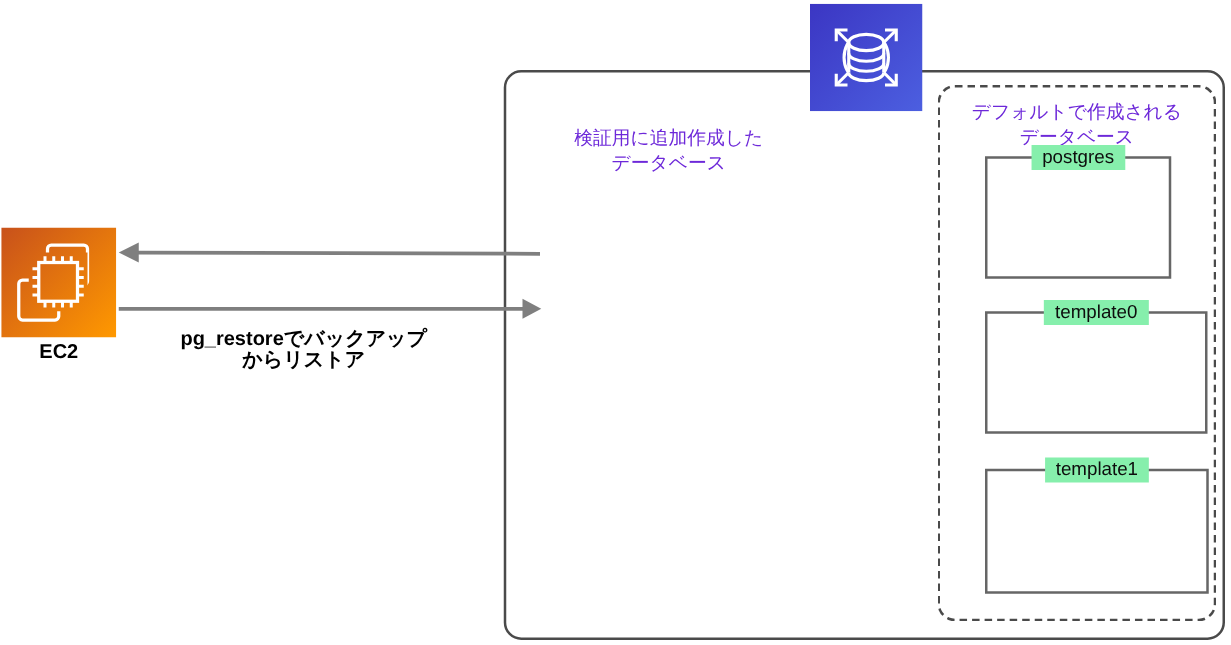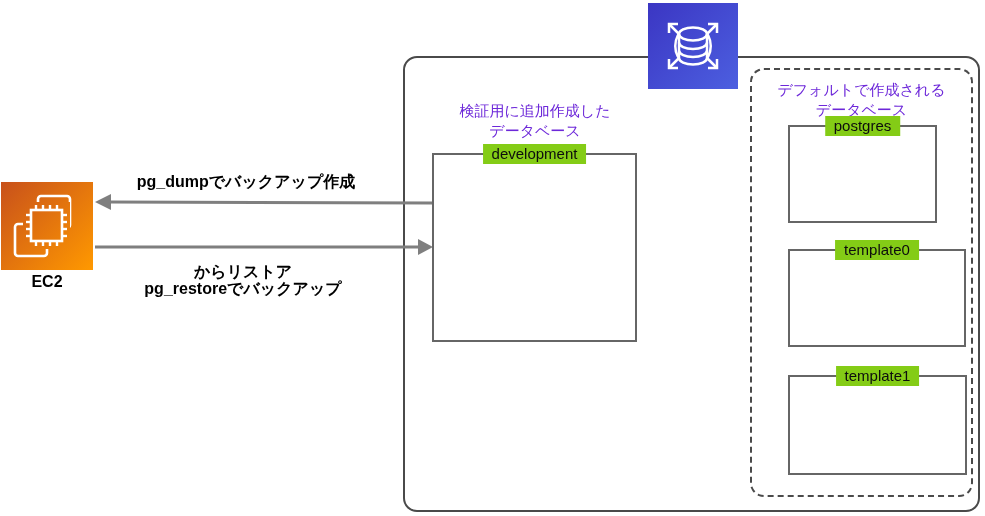--- a/index.html
+++ b/index.html
@@ -17,21 +17,21 @@
   
   .dashed-group{
     left:750px;top:68px;width:223px;height:429px;
     border:2px dashed #4a4a4a;border-radius:14px;
   }
 
   
   .dbbox{border:2px solid #666;background:#fff0;}
   .dbbox .legend{
     position:absolute;top:-11px;left:50%;transform:translateX(-50%);
-    background:#84cc16;padding:0 9px;font-size:15px;line-height:20px;white-space:nowrap;color:#0d0d0d;
+    background:#86efac;padding:0 9px;font-size:15px;line-height:20px;white-space:nowrap;color:#0d0d0d;
   }
   .box-dev{left:432px;top:153px;width:205px;height:189px;}
   .box-pg{left:788px;top:125px;width:149px;height:98px;}
   .box-t0{left:788px;top:249px;width:178px;height:98px;}
   .box-t1{left:788px;top:375px;width:179px;height:100px;}
 
   
   .caption{text-align:center;font-size:15px;line-height:20px;color:#6d28d9;}
   .cap-dev{left:420px;top:101px;width:230px;}
   .cap-default{left:750px;top:80px;width:223px;}
@@ -65,32 +65,28 @@
     <g>
       <line x1="110" y1="202" x2="432" y2="203" stroke="#7f7f7f" stroke-width="3"></line>
       <polygon points="95,202 111,194 111,210" fill="#7f7f7f"></polygon>
     </g>
     <g>
       <line x1="95" y1="247" x2="419" y2="247" stroke="#7f7f7f" stroke-width="3"></line>
       <polygon points="433,247 418,239 418,255" fill="#7f7f7f"></polygon>
     </g>
   </svg>
 
-  <div class="abs arrow-label lbl-dump">pg_dumpでバックアップ作成</div>
   <div class="abs arrow-label lbl-restore">
+    <div>pg_restoreでバックアップ</div>
     <div>からリストア</div>
-    <div>pg_restoreでバックアップ</div>
   </div>
 
   <div class="abs caption cap-dev">
     <div>検証用に追加作成した</div>
     <div>データベース</div>
-  </div>
-  <div class="abs dbbox box-dev">
-    <span class="legend">development</span>
   </div>
 
   <div class="abs dbbox box-pg">
     <span class="legend">postgres</span>
   </div>
   <div class="abs dbbox box-t0">
     <span class="legend">template0</span>
   </div>
   <div class="abs dbbox box-t1">
     <span class="legend">template1</span>

